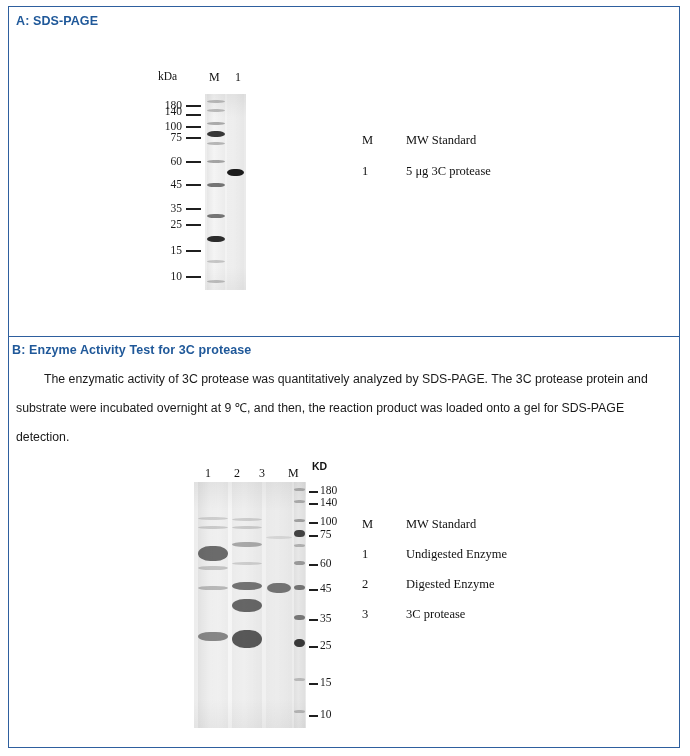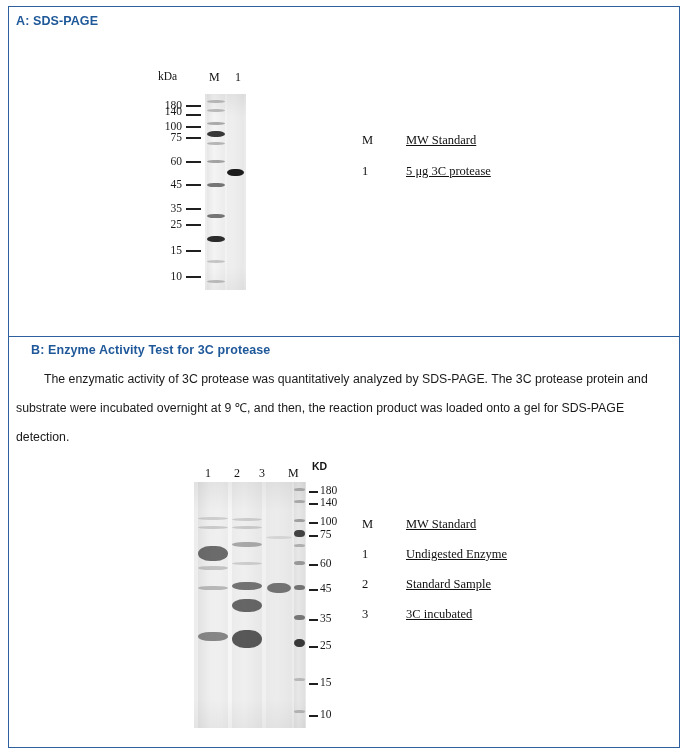--- a/index.html
+++ b/index.html
@@ -36,21 +36,21 @@
 
   .panel-heading {
     position: absolute;
     color: #1f5899;
     font-weight: bold;
     font-size: 12.5px;
     letter-spacing: 0.1px;
     white-space: nowrap;
   }
   #heading-a { left: 16px; top: 14px; }
-  #heading-b { left: 31px; top: 343px; }
+  #heading-b { left: 12px; top: 343px; }
 
   .body-text {
     position: absolute;
     left: 16px;
     top: 365px;
     width: 650px;
     font-size: 12.3px;
     color: #1a1a1a;
     line-height: 29px;
     text-indent: 28px;
@@ -131,21 +131,20 @@
   }
   .legend-key {
     position: absolute;
     left: 0;
     width: 18px;
     text-align: left;
   }
   .legend-desc {
     position: absolute;
     left: 44px;
-    text-decoration: underline;
   }
   #legend-a .legend-row { height: 31px; }
   #legend-b .legend-row { height: 30px; }
 </style>
 </head>
 <body>
 
 <div class="figure-frame"></div>
 <div class="panel-divider"></div>
 
@@ -310,19 +309,19 @@
   <div class="legend-row">
     <span class="legend-key">M</span>
     <span class="legend-desc">MW Standard</span>
   </div>
   <div class="legend-row">
     <span class="legend-key">1</span>
     <span class="legend-desc">Undigested Enzyme</span>
   </div>
   <div class="legend-row">
     <span class="legend-key">2</span>
-    <span class="legend-desc">Standard Sample</span>
+    <span class="legend-desc">Digested Enzyme</span>
   </div>
   <div class="legend-row">
     <span class="legend-key">3</span>
-    <span class="legend-desc">3C incubated</span>
+    <span class="legend-desc">3C protease</span>
   </div>
 </div>
 
 </body></html>

